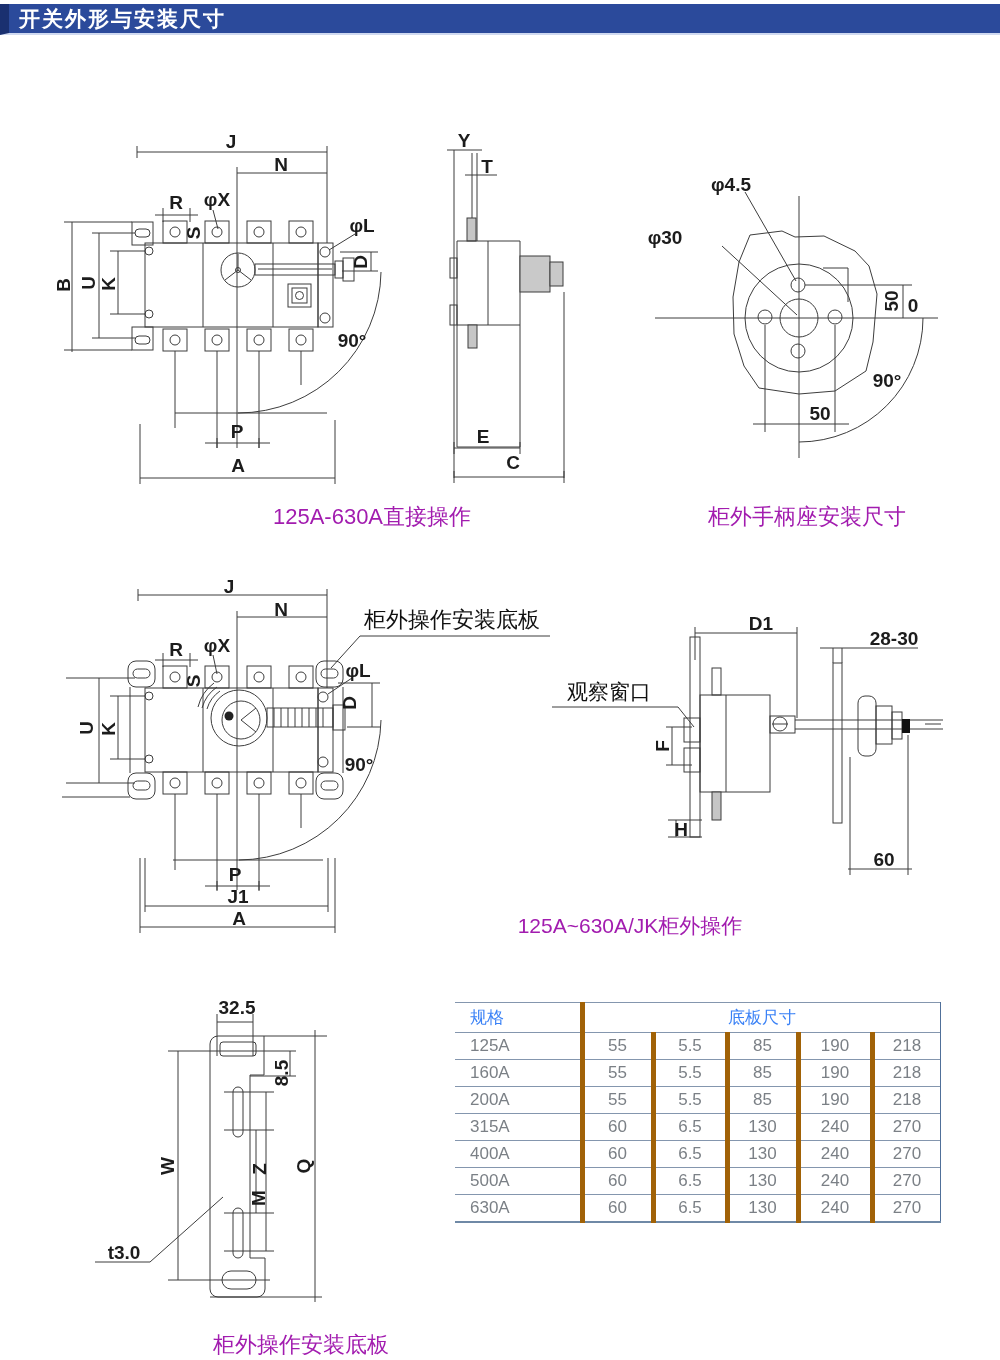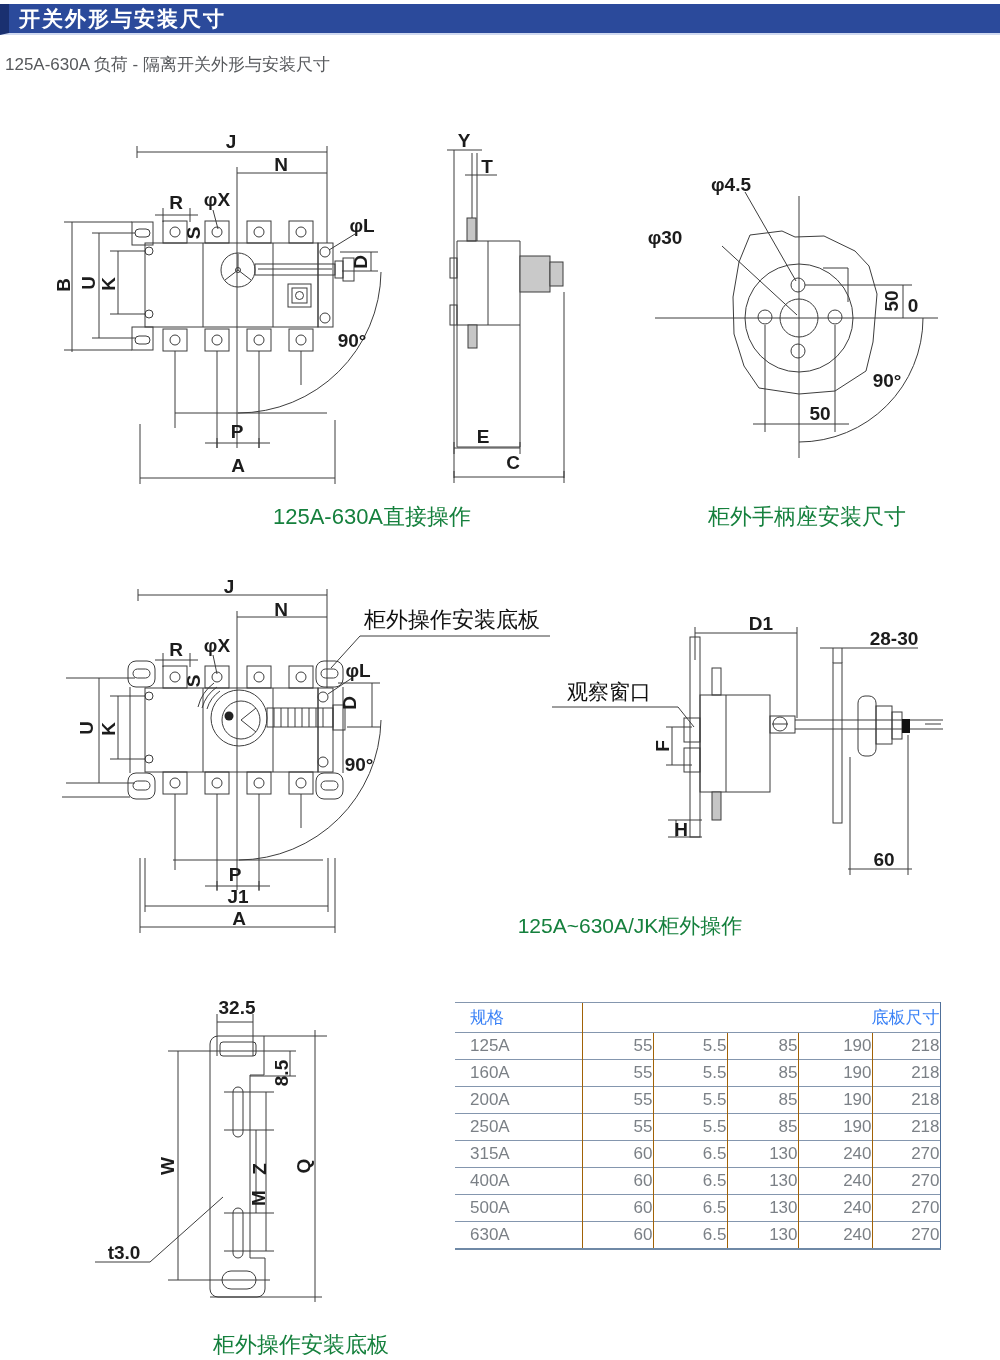--- a/index.html
+++ b/index.html
@@ -13,43 +13,42 @@
   .header-bar .ht { color:#ffffff; font-weight:bold; font-size:21px; padding-left:10px;
                     letter-spacing:2px; }
   .subtitle { position:absolute; left:5px; top:53px; font-size:17px; color:#57595c; }
 
   svg.art { position:absolute; left:0; top:0; }
 
   .lbl { position:absolute; transform:translate(-50%,-50%); font-weight:bold;
          font-size:19px; color:#1c1c1c; white-space:nowrap; line-height:1; }
   .rot { transform:translate(-50%,-50%) rotate(-90deg); }
   .cap { position:absolute; transform:translate(-50%,-50%); font-size:22px;
-         color:#15803d; white-space:nowrap; line-height:1;text-align:right; }
+         color:#a21caf; white-space:nowrap; line-height:1;text-align:right; }
   .zh  { position:absolute; transform:translate(-50%,-50%); font-size:21px;
          color:#101010; white-space:nowrap; line-height:1; }
 
   table.spec-table { position:absolute; left:455px; top:1002px; width:485px;
                      border-collapse:collapse; table-layout:fixed;
                      font-size:17px; color:#7b8086;
                      border-bottom:2px solid #6f89a6; }
-  .spec-table td { border-top:1px solid #8496ae; border-left:1px solid #a16207;
-                   height:26px; text-align:right; padding:0; overflow:hidden; }
+  .spec-table td { border-top:1px solid #8496ae; border-left:5px solid #a16207;
+                   height:26px; text-align:center; padding:0; overflow:hidden; }
   .spec-table td:last-child { border-right:1px solid #50709a; }
   .spec-table td.c0 { border-left:none; text-align:left; padding-left:15px; }
   .spec-table tr.h1 td { height:29px; color:#3b82f6; }
 </style>
 </head>
 <body>
 
 <div class="page">
 
   <div class="header-bar">
     <span class="ht">开关外形与安装尺寸</span>
   </div>
-  <div class="subtitle">125A-630A 负荷 - 隔离开关外形与安装尺寸</div>
 
   <svg class="art" width="1000" height="1360" viewBox="0 0 1000 1360" stroke="#3d3d3d" stroke-width="1" fill="none">
 
     <g>
       <path d="M137 146v12M327 146v12M137 152h190"></path>
       <path d="M237 167v281M327 158v85M237 173h90"></path>
       <path d="M163 208v14M190 208v14M155 215h43"></path>
       <path d="M213 210l5 19"></path>
       <path d="M355 234l-26 16"></path>
       <path d="M340 252h38M342 271h36M371 252v19"></path>
@@ -327,28 +326,20 @@
       </tr>
       <tr>
         <td class="c0">200A</td>
         <td>55</td>
         <td>5.5</td>
         <td>85</td>
         <td>190</td>
         <td>218</td>
       </tr>
       <tr>
-        <td class="c0">250A</td>
-        <td>55</td>
-        <td>5.5</td>
-        <td>85</td>
-        <td>190</td>
-        <td>218</td>
-      </tr>
-      <tr>
         <td class="c0">315A</td>
         <td>60</td>
         <td>6.5</td>
         <td>130</td>
         <td>240</td>
         <td>270</td>
       </tr>
       <tr>
         <td class="c0">400A</td>
         <td>60</td>

